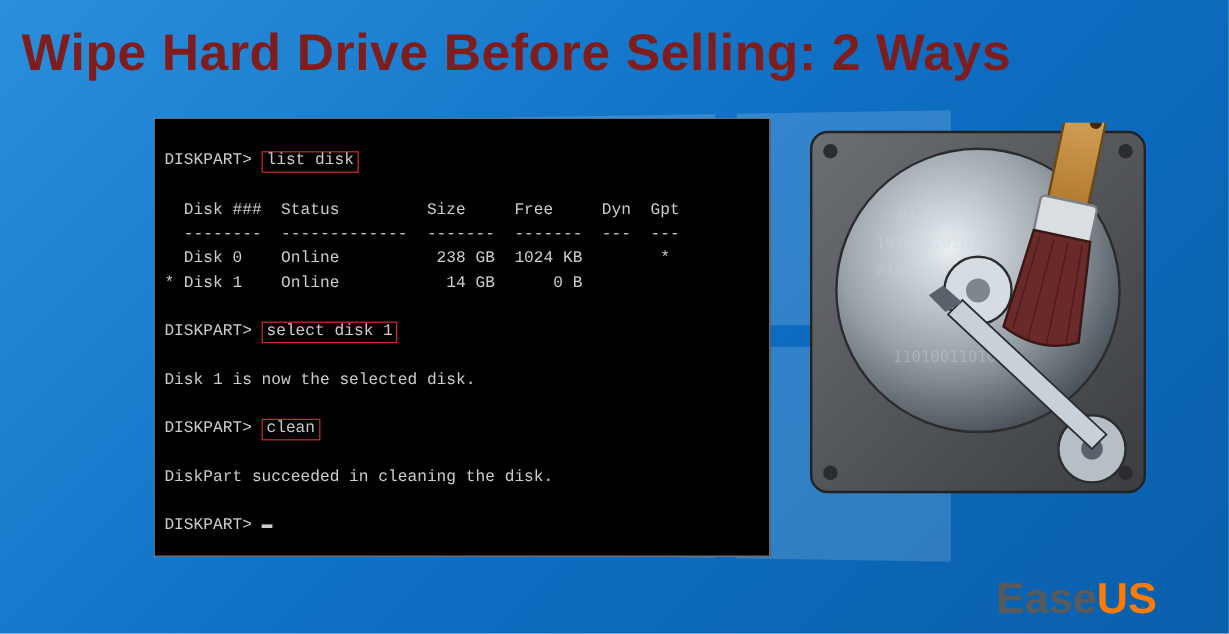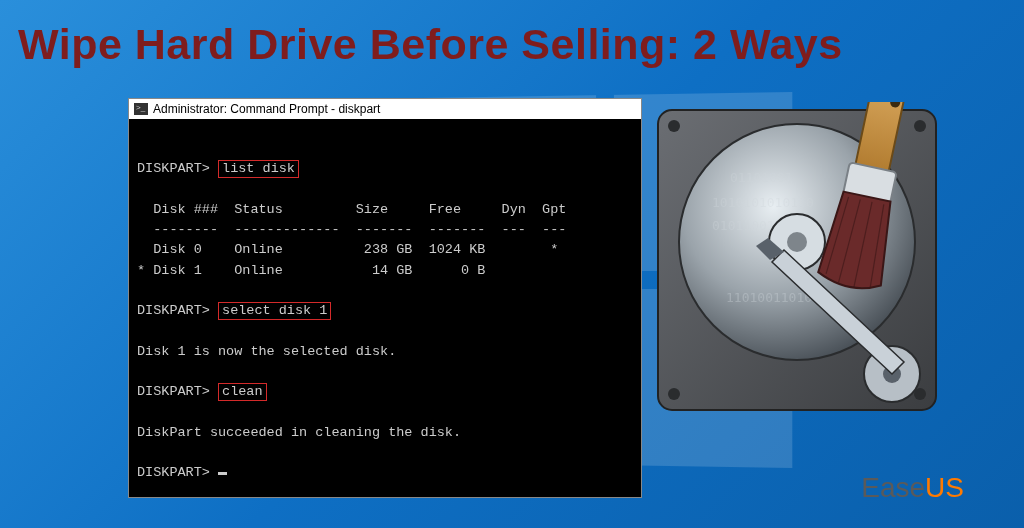--- a/index.html
+++ b/index.html
@@ -61,21 +61,21 @@
   }
   .cmd-icon::after {
     content: ">_";
     color: #ccc;
     font-size: 8px;
     position: absolute;
     left: 2px;
     top: 0;
   }
   .cmd-body {
-    padding: 20px 8px 14px 8px;
+    padding: 6px 8px 14px 8px;
     font-family: Consolas, "Courier New", monospace;
     font-size: 13.5px;
     line-height: 1.5;
     color: #ccc;
     white-space: pre;
   }
   .prompt { color: #ccc; }
   .hl {
     border: 1px solid #d42a2a;
     padding: 0px 3px;
@@ -85,52 +85,48 @@
   .cursor {
     display: inline-block;
     width: 9px;
     height: 3px;
     background: #ccc;
     vertical-align: baseline;
     margin-bottom: 1px;
   }
   .hdd-art {
     position: absolute;
-    right: 82px;
+    right: 64px;
     top: 102px;
     width: 290px;
     height: 316px;
   }
   .brand {
     position: absolute;
     right: 60px;
-    bottom: 24px;
-    font-size: 28px;
-    font-weight: normal;
+    bottom: 8px;
+    font-size: 36px;
+    font-weight: bold;
     color: #5a5a5a;
   }
   .brand .us { color: #ff7a00; }
 </style>
 </head>
 <body>
 
 <div class="win-logo">
   <div></div>
     <div></div>
     <div></div>
     <div></div>
 </div>
 
 <div class="headline">Wipe Hard Drive Before Selling: 2 Ways</div>
 
 <div class="cmd-window">
-  <div class="cmd-titlebar">
-    <span class="cmd-icon"></span>
-    <span>Administrator: Command Prompt - diskpart</span>
-  </div>
   <div class="cmd-body">
 <span class="prompt">DISKPART&gt;</span> <span class="hl">list disk</span>
 
 <span>  Disk ###  Status         Size     Free     Dyn  Gpt</span>
 <span>  --------  -------------  -------  -------  ---  ---</span>
 <span>  Disk 0    Online          238 GB  1024 KB        *</span>
 <span>* Disk 1    Online           14 GB      0 B</span>
 
 <span class="prompt">DISKPART&gt;</span> <span class="hl">select disk 1</span>
 

